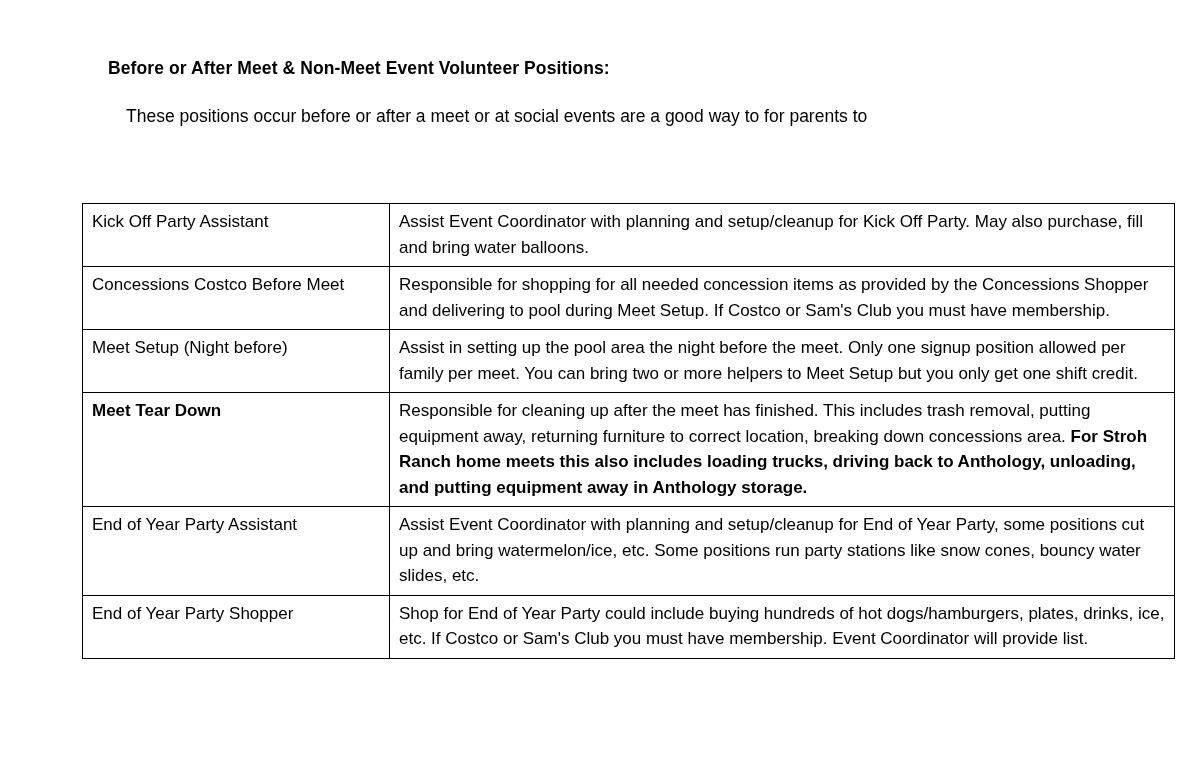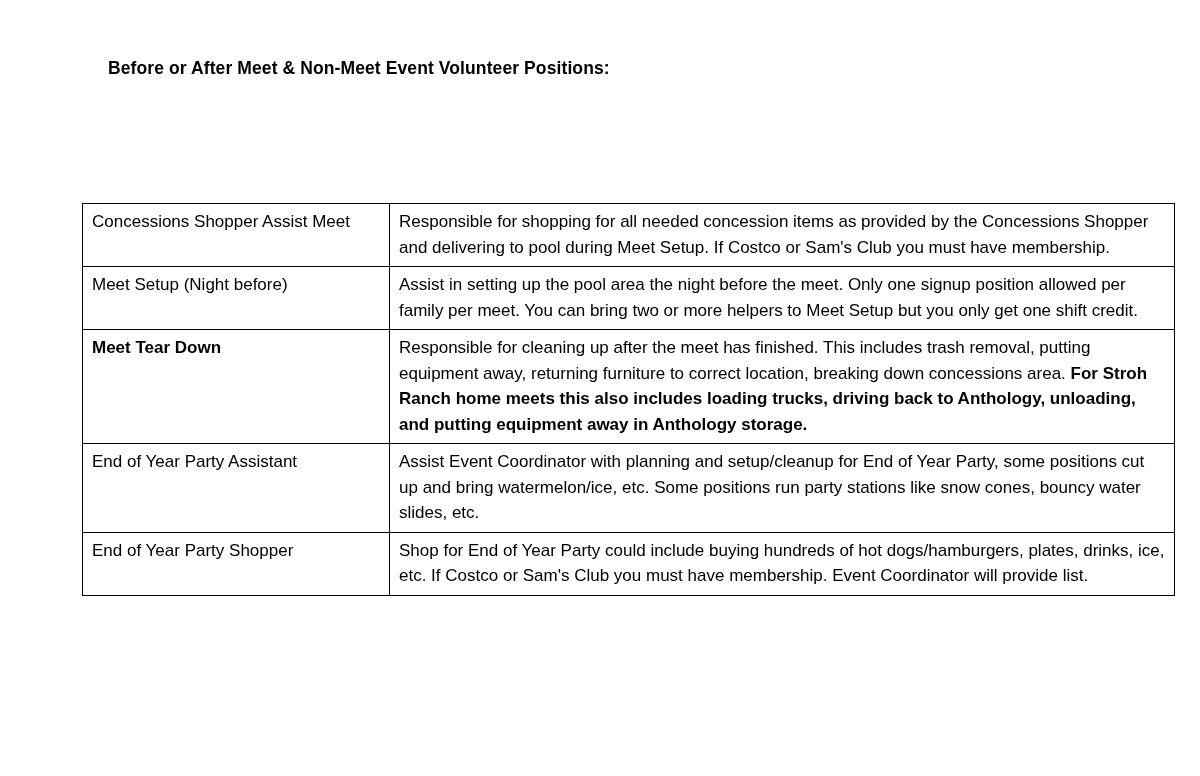--- a/index.html
+++ b/index.html
@@ -69,26 +69,31 @@
   }
 </style>
 </head>
 <body>
 
 <div class="page">
 
   <div class="doc-heading">Before or After Meet &amp; Non-Meet Event Volunteer Positions:</div>
 
   <div class="intro">
+    <p>These positions occur before or after a meet or at social events are a good way to for parents to</p>
   </div>
 
   <table class="positions">
     <tbody>
       <tr>
-        <td class="col-title">Concessions Shopper Assist Meet</td>
+        <td class="col-title">Kick Off Party Assistant</td>
+        <td class="col-desc"><span>Assist Event Coordinator with planning and setup/cleanup for Kick Off Party. May also purchase, fill and bring water balloons.</span><span class="bold-run"></span></td>
+      </tr>
+      <tr>
+        <td class="col-title">Concessions Costco Before Meet</td>
         <td class="col-desc"><span>Responsible for shopping for all needed concession items as provided by the Concessions Shopper and delivering to pool during Meet Setup. If Costco or Sam's Club you must have membership.</span><span class="bold-run"></span></td>
       </tr>
       <tr>
         <td class="col-title">Meet Setup (Night before)</td>
         <td class="col-desc"><span>Assist in setting up the pool area the night before the meet. Only one signup position allowed per family per meet. You can bring two or more helpers to Meet Setup but you only get one shift credit.</span><span class="bold-run"></span></td>
       </tr>
       <tr>
         <td class="col-title mid-title">Meet Tear Down</td>
         <td class="col-desc"><span>Responsible for cleaning up after the meet has finished. This includes trash removal, putting equipment away, returning furniture to correct location, breaking down concessions area. </span><span class="bold-run">For Stroh Ranch home meets this also includes loading trucks, driving back to Anthology, unloading, and putting equipment away in Anthology storage.</span></td>
       </tr>

